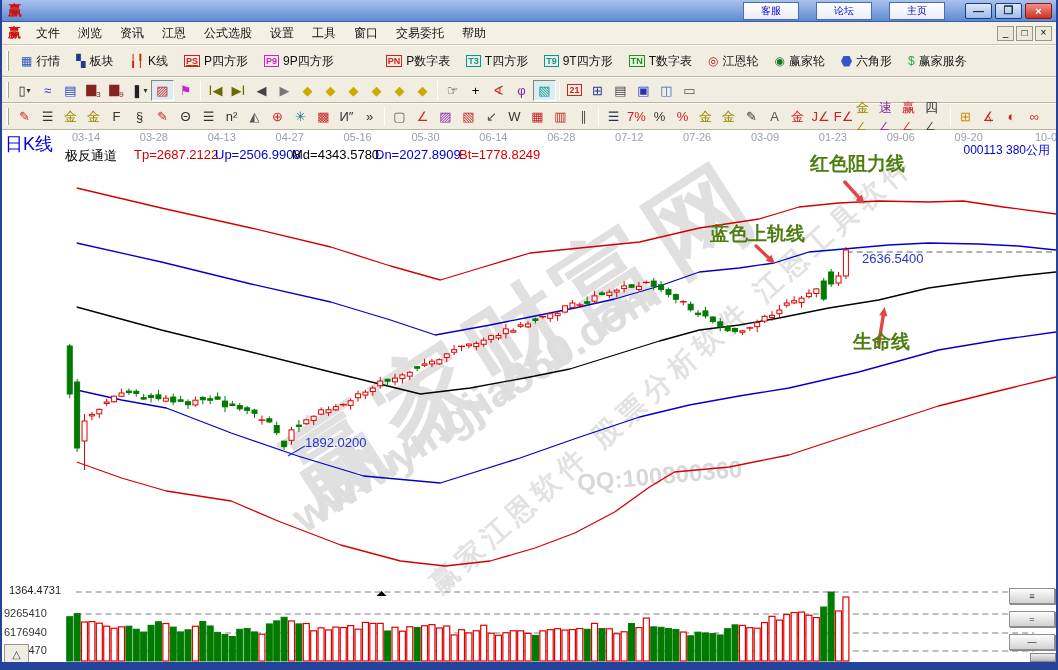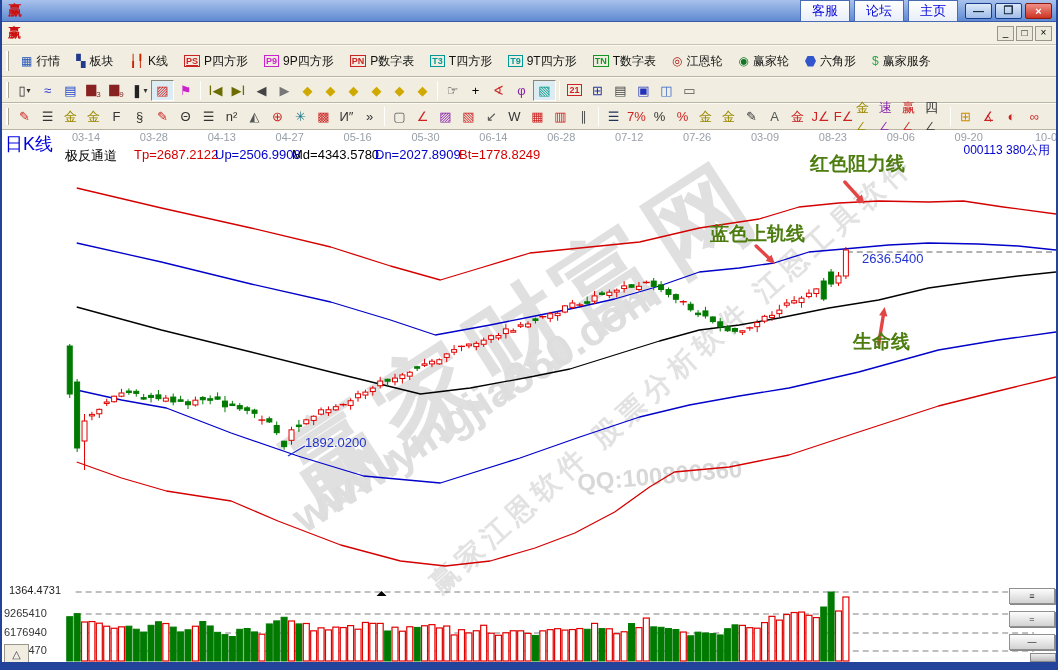--- a/index.html
+++ b/index.html
@@ -6,22 +6,22 @@
   body { font-family: "Liberation Sans", sans-serif; background:#444; }
   .window { position:relative; width:1058px; height:670px; background:#f1eee1;
             border-left:2px solid #24449c; border-right:2px solid #24449c;
             border-bottom:8px solid #24449c; overflow:hidden; }
   
   .titlebar { height:22px; background:linear-gradient(180deg,#a8c2ec,#5f8ad2);
               display:flex; align-items:center; padding:0 4px; border-bottom:1px solid #3a5aa8; }
   .tlogo { color:#cc1111; font-weight:bold; font-size:14px; margin:0 4px 0 2px; }
   .ttext { font-size:12px; color:#101018; white-space:nowrap; }
   .tsp { flex:1; }
-  .linkbtn { font-size:13px; color:#0000d8; background:linear-gradient(180deg,#ffffff,#e9eef8);
-             border:1px solid #4a6cb4; padding:1px 11px; margin-right:4px; cursor:pointer; }
+  .linkbtn { font-size:10px; color:#0000d8; background:linear-gradient(180deg,#ffffff,#e9eef8);
+             border:1px solid #4a6cb4; padding:1px 17px; margin-right:17px; cursor:pointer; }
   .winbtn { width:27px; height:16px; margin-left:3px; border:1px solid #1a3a8c; border-radius:2px;
             display:inline-flex; align-items:center; justify-content:center;
             font-size:11px; font-weight:bold; color:#123;
             background:linear-gradient(180deg,#dce9f8,#9fbce8); cursor:pointer; }
   .winbtn.close { background:linear-gradient(180deg,#f09088,#cc3322); color:#fff; border-color:#8a1a10; }
   
   .menubar { height:23px; background:#f4f1e4; display:flex; align-items:center;
              border-bottom:1px solid #c9c5b2; padding:0 4px; }
   .mlogo { color:#cc1111; font-weight:bold; font-size:13px; margin:0 6px 0 2px; }
   .menu-item { font-size:12px; color:#111; padding:3px 9px; cursor:default; }
@@ -74,20 +74,32 @@
     <button class="linkbtn">客服</button>
     <button class="linkbtn">论坛</button>
     <button class="linkbtn">主页</button>
     <span class="winbtn">—</span>
     <span class="winbtn">❐</span>
     <span class="winbtn close">×</span>
   </div>
 
   <div class="menubar">
     <span class="mlogo">赢</span>
+    <span id="menu-items" style="display:flex;">
+        <span class="menu-item">文件</span>
+        <span class="menu-item">浏览</span>
+        <span class="menu-item">资讯</span>
+        <span class="menu-item">江恩</span>
+        <span class="menu-item">公式选股</span>
+        <span class="menu-item">设置</span>
+        <span class="menu-item">工具</span>
+        <span class="menu-item">窗口</span>
+        <span class="menu-item">交易委托</span>
+        <span class="menu-item">帮助</span>
+      </span>
     <span class="tsp" style="flex:1;"></span>
     <span class="mdibtn">_</span>
     <span class="mdibtn">□</span>
     <span class="mdibtn">×</span>
   </div>
 
   <div class="toolbar t1" id="toolbar-main">
       <span class="handle"></span>
       <span class="tbtn-l">
         <span style="color: rgb(34, 85, 187);">▦</span>
@@ -103,21 +115,21 @@
       </span>
       <span class="tbtn-l">
         <span class="icbox" style="color: rgb(204, 34, 34); border-color: rgb(204, 34, 34); text-decoration: underline;">PS</span>
         <span>P四方形</span>
       </span>
       <span class="tbtn-l">
         <span class="icbox" style="color: rgb(204, 34, 204); border-color: rgb(204, 34, 204);">P9</span>
         <span>9P四方形</span>
       </span>
       <span class="tbtn-l">
-        <span class="icbox" style="color: rgb(204, 34, 34); border-color: rgb(204, 34, 34);">PN</span>
+        <span class="icbox" style="color: rgb(204, 34, 34); border-color: rgb(204, 34, 34); margin-left: 36px;">PN</span>
         <span>P数字表</span>
       </span>
       <span class="tbtn-l">
         <span class="icbox" style="color: rgb(0, 153, 153); border-color: rgb(0, 153, 153);">T3</span>
         <span>T四方形</span>
       </span>
       <span class="tbtn-l">
         <span class="icbox" style="color: rgb(0, 153, 153); border-color: rgb(0, 153, 153);">T9</span>
         <span>9T四方形</span>
       </span>
@@ -727,21 +739,21 @@
         <span class="datelbl" style="left: 121.9px;">03-28</span>
         <span class="datelbl" style="left: 189.8px;">04-13</span>
         <span class="datelbl" style="left: 257.7px;">04-27</span>
         <span class="datelbl" style="left: 325.6px;">05-16</span>
         <span class="datelbl" style="left: 393.5px;">05-30</span>
         <span class="datelbl" style="left: 461.4px;">06-14</span>
         <span class="datelbl" style="left: 529.3px;">06-28</span>
         <span class="datelbl" style="left: 597.2px;">07-12</span>
         <span class="datelbl" style="left: 665.1px;">07-26</span>
         <span class="datelbl" style="left: 733px;">03-09</span>
-        <span class="datelbl" style="left: 800.9px;">08-23</span>
+        <span class="datelbl" style="left: 800.9px;">01-23</span>
         <span class="datelbl" style="left: 868.8px;">09-06</span>
         <span class="datelbl" style="left: 936.7px;">09-20</span>
         <span class="datelbl" style="left: 1014px;">10-0</span>
       </div>
 
     <div class="clabel" style="left:3px; top:2px; font-size:18px; font-weight:normal; color:#0000e0;">日K线</div>
     <div class="clabel" style="left:63px; top:17px; font-size:13px; color:#000;">极反通道</div>
     <div class="clabel" style="left:132px; top:17px; font-size:13px; color:#d40000;text-align:right;">Tp=2687.2122</div>
     <div class="clabel" style="left:213px; top:17px; font-size:13px; color:#0000cc;">Up=2506.9908</div>
     <div class="clabel" style="left:290px; top:17px; font-size:13px; color:#000;">Md=4343.5780</div>

